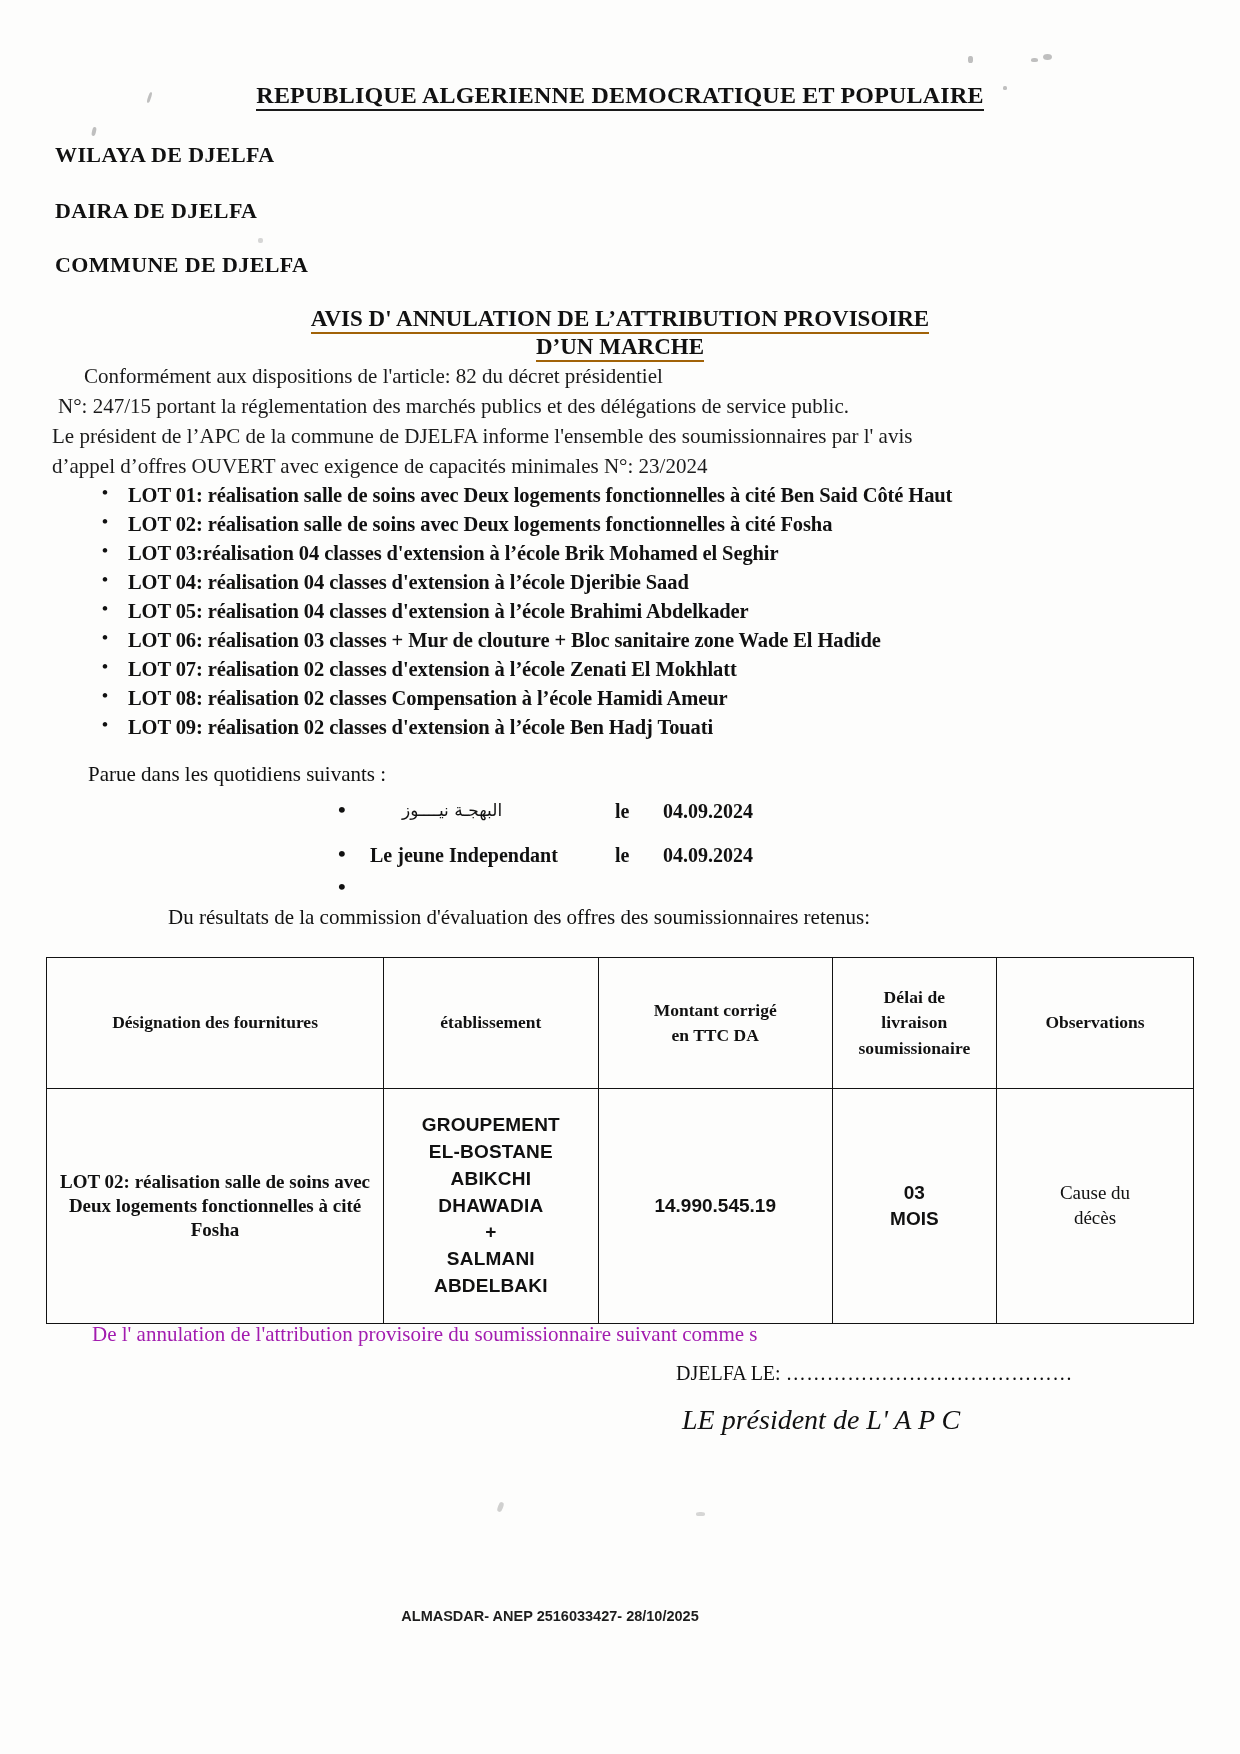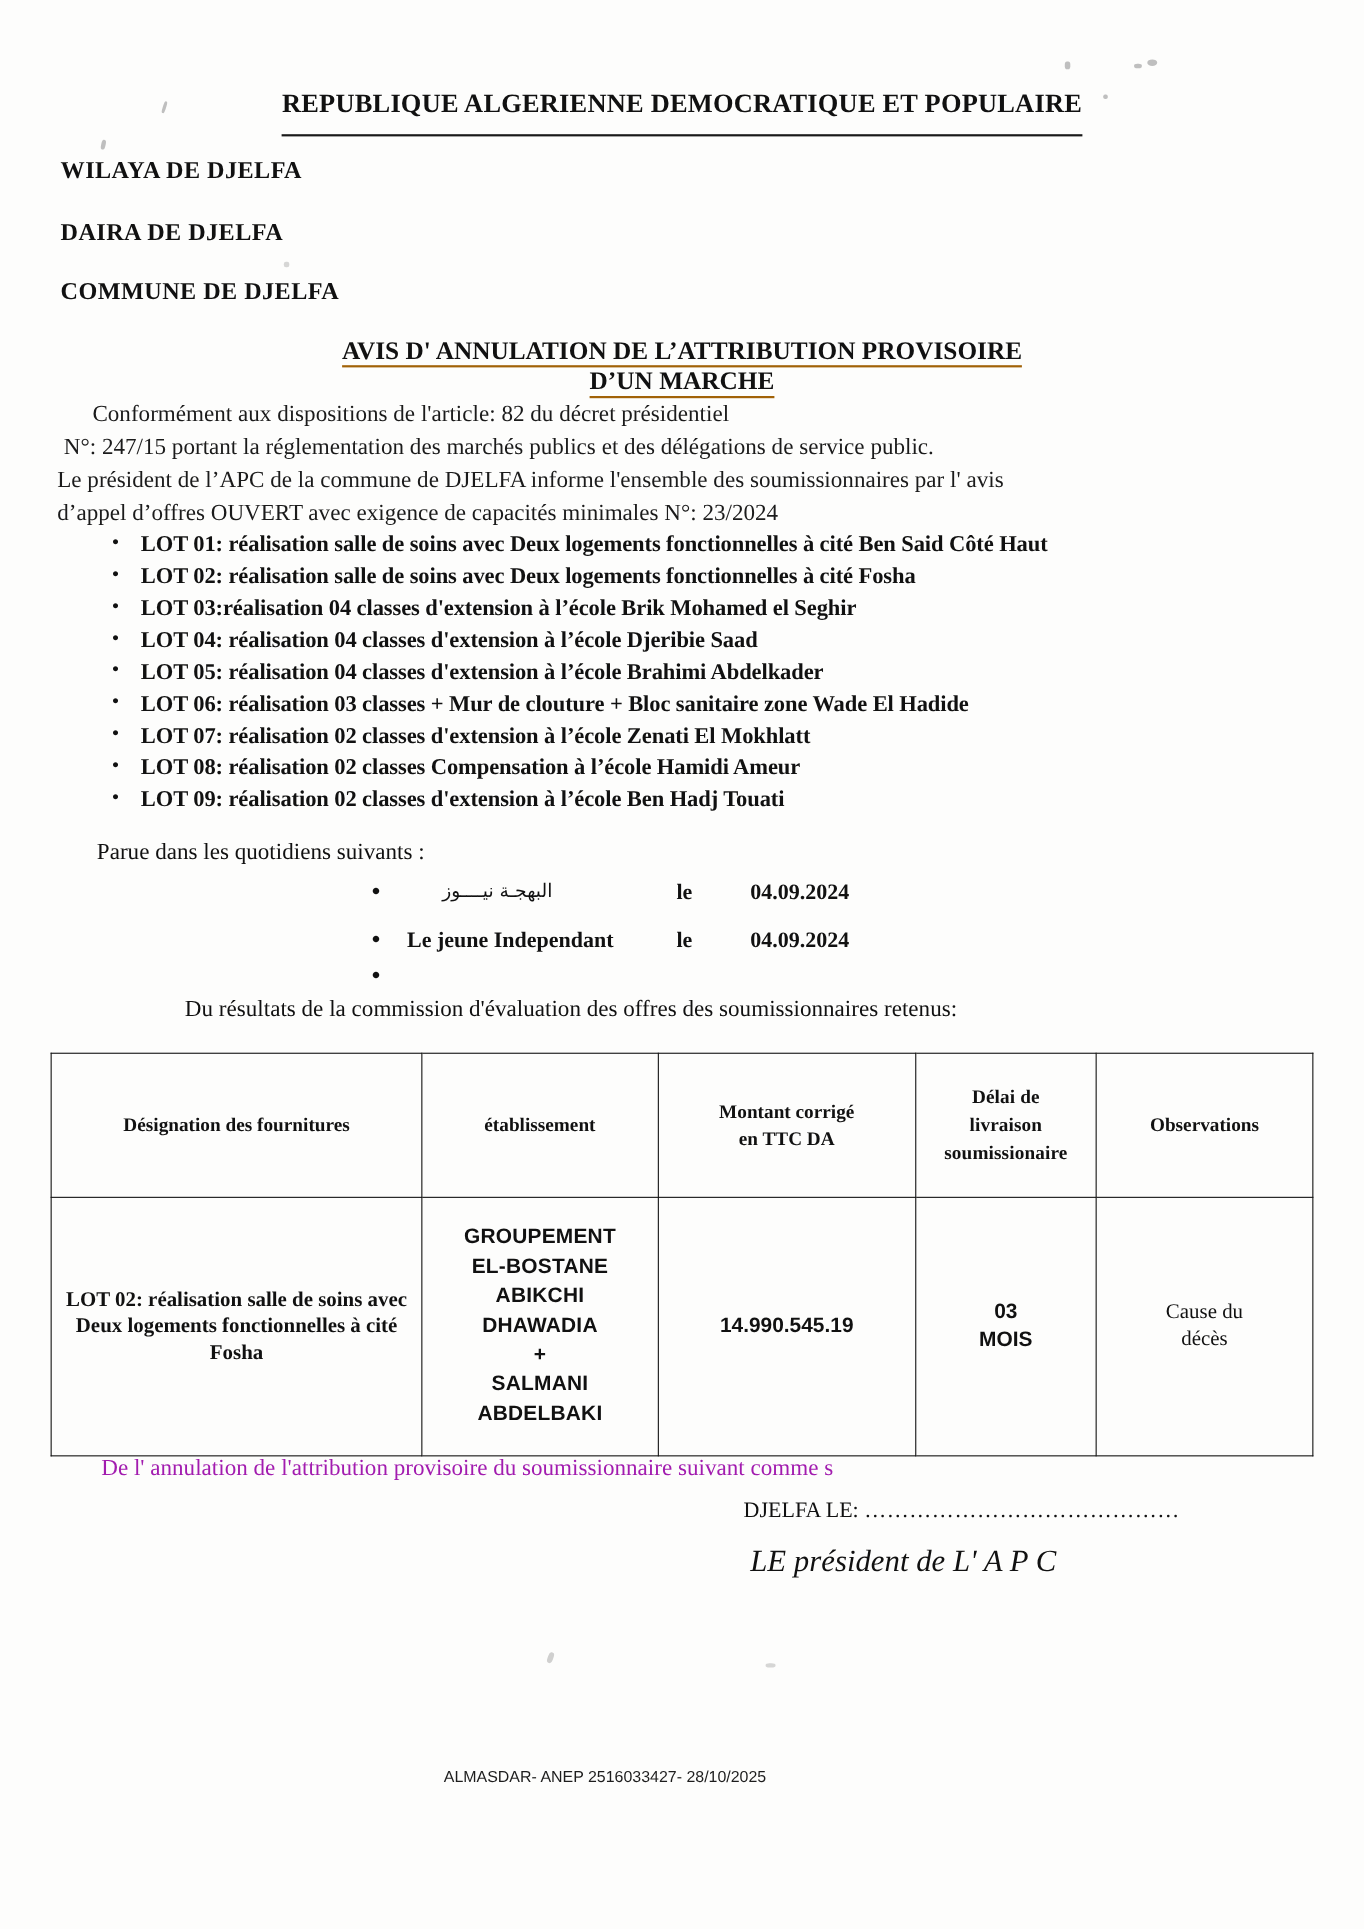--- a/index.html
+++ b/index.html
@@ -43,21 +43,21 @@
     position: absolute;
     left: 0; top: 82px;
     width: 1240px;
     text-align: center;
     font-size: 24px;
     font-weight: bold;
     letter-spacing: .2px;
   }
   .republic span {
     border-bottom: 2px solid #1a1a1a;
-    padding-bottom: 14px;
+    padding-bottom: 1px;
   }
 
   .org-line {
     position: absolute;
     left: 55px;
     font-size: 22px;
     font-weight: bold;
     letter-spacing: .4px;
   }
   .org1 { top: 142px; }
@@ -159,21 +159,21 @@
     font-weight: normal;
     direction: rtl;
     text-align: left;
     padding-left: 32px;
     box-sizing: border-box;
   }
   .news .le {
     display: inline-block;
     width: 48px;
   }
-  .news .dt { display: inline-block; margin-left: 19px; }
+  .news .dt { display: inline-block; }
   .news li.empty { height: 20px; }
   .news li.empty::before { top: -14px; }
 
   .du-result {
     position: absolute;
     left: 168px;
     top: 905px;
     font-size: 21px;
   }
 
@@ -271,20 +271,21 @@
 
   .anep {
     position: absolute;
     left: 0;
     top: 1608px;
     width: 1100px;
     text-align: center;
     font-family: "Liberation Sans", sans-serif;
     font-size: 14.5px;
     color: #1d1d1d;
+    font-weight: bold;
   }
 </style>
 </head>
 <body>
 
 <div class="page">
   <div class="content">
 
     <div class="speck" style="left:148px; top:92px; width:3px; height:11px; transform:rotate(18deg);"></div>
     <div class="speck" style="left:1003px; top:86px; width:4px; height:4px;"></div>

